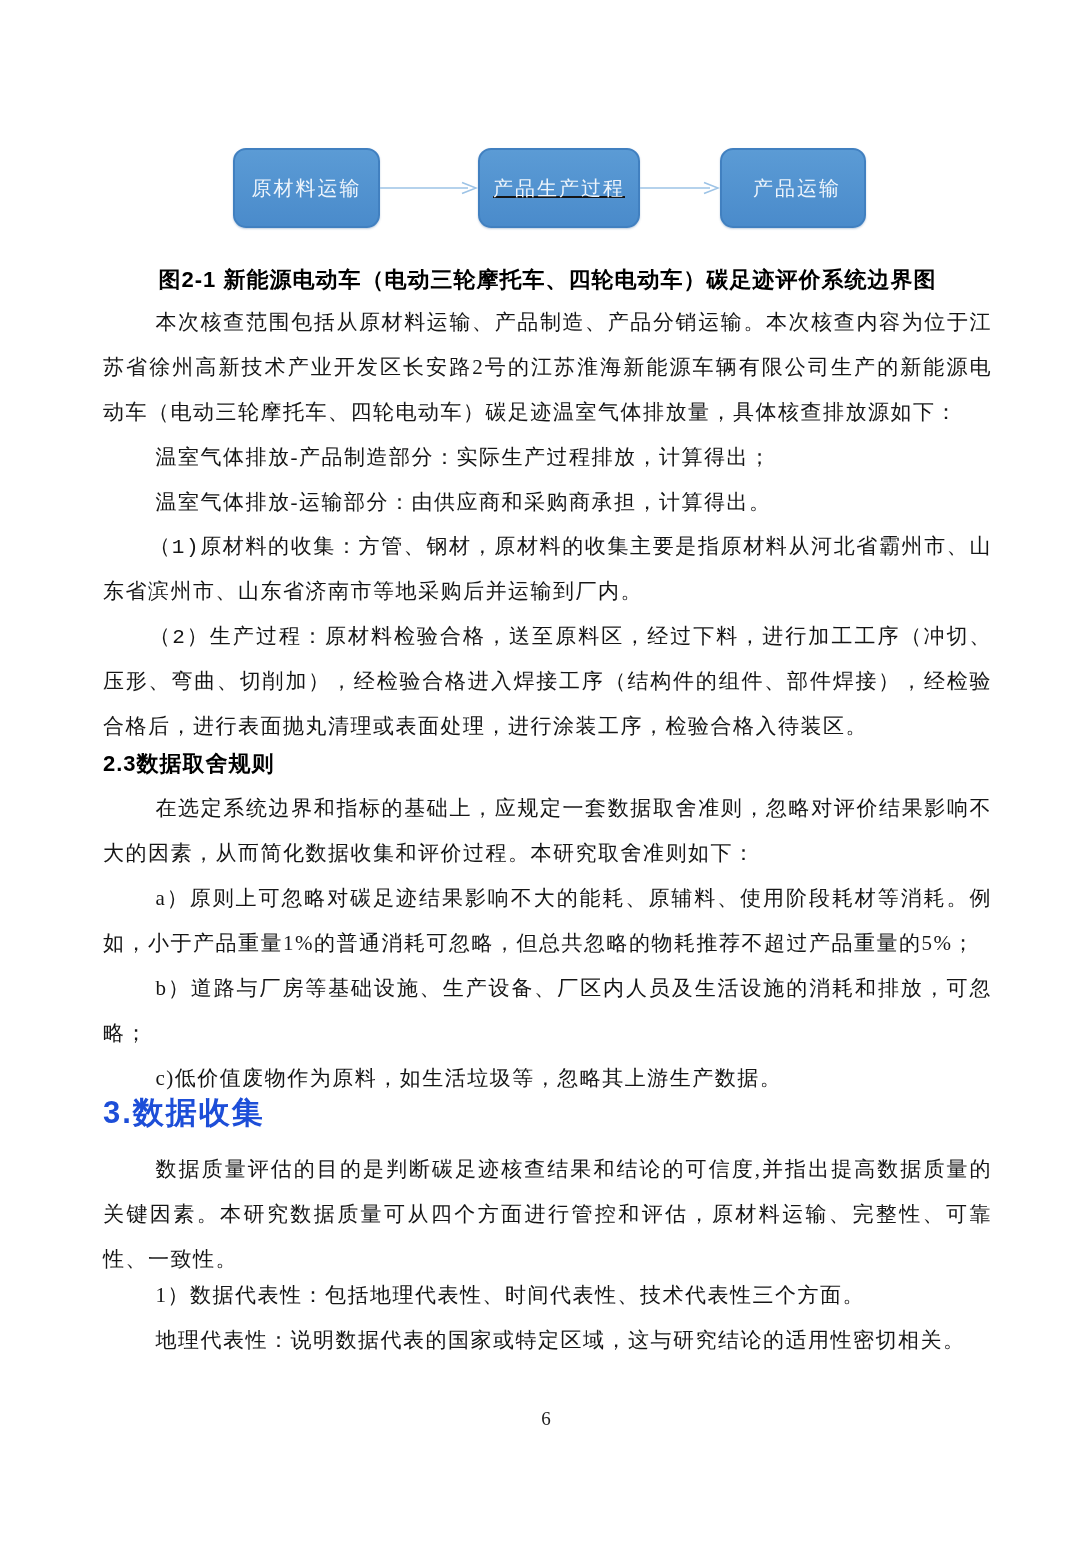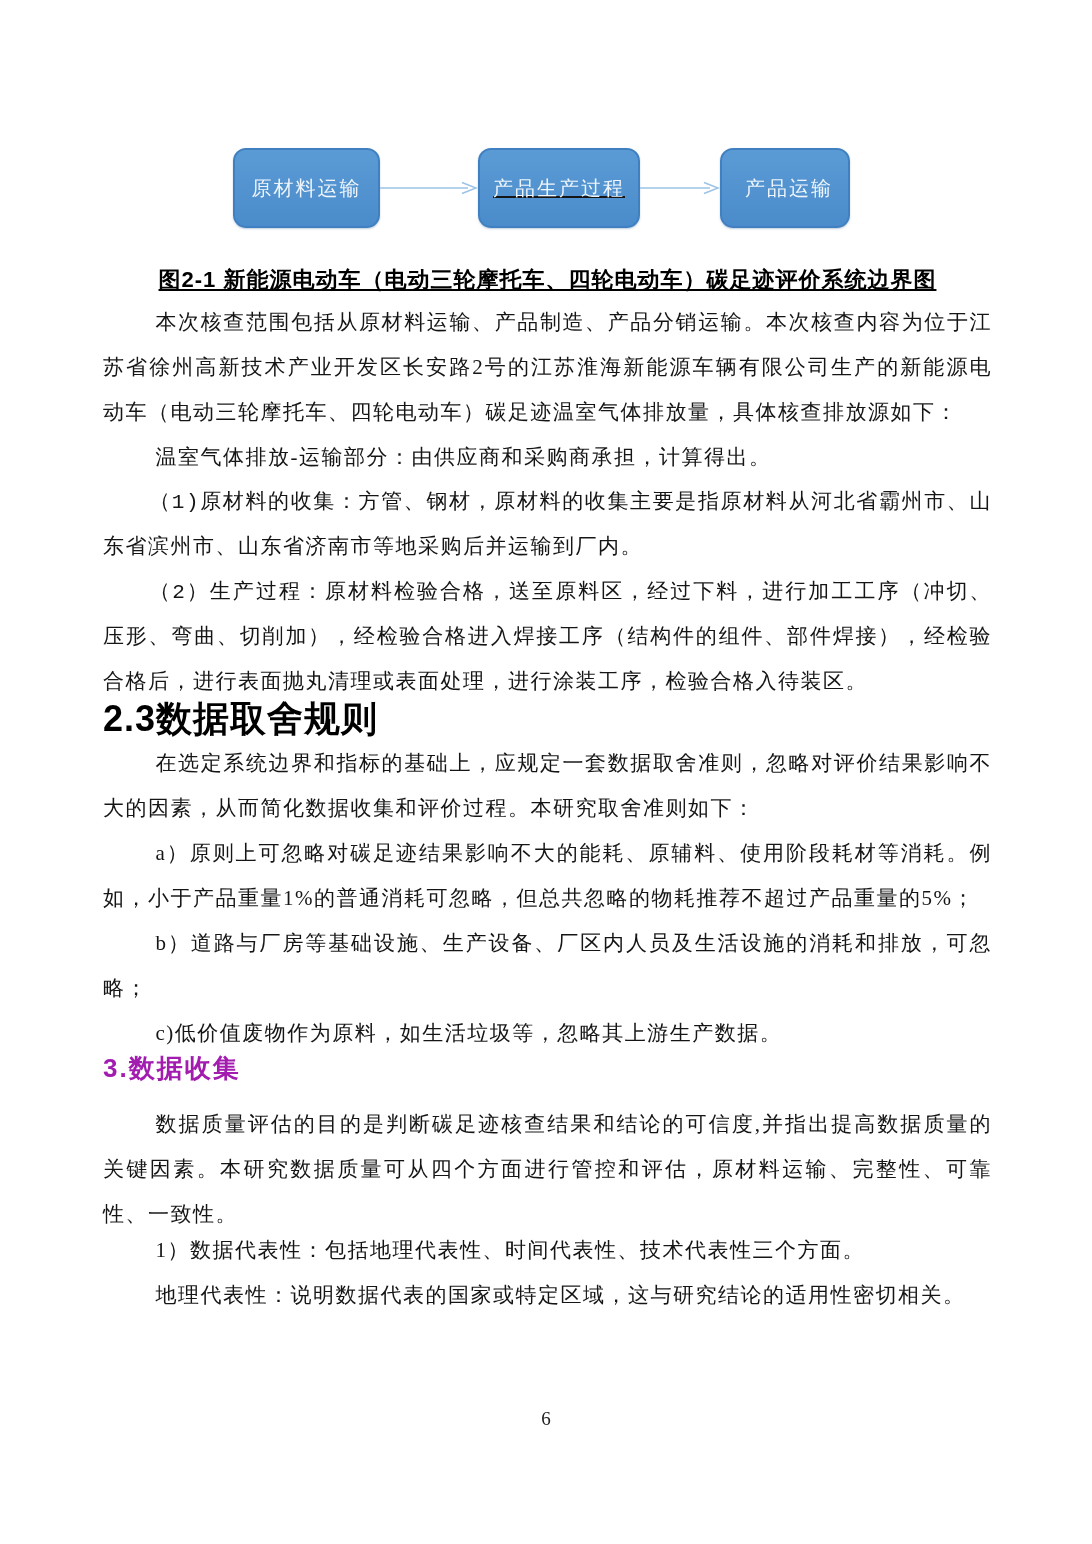--- a/index.html
+++ b/index.html
@@ -50,46 +50,45 @@
     box-shadow:0 1px 2px rgba(70,110,160,.35);
   }
   .flow-node span{
     color:var(--node-text);
     font-size:20px;
     letter-spacing:2px;
     font-family:"Liberation Sans","DejaVu Sans",sans-serif;
   }
   .n1{left:130px;width:147px;justify-content:center;}
   .n2{left:375px;width:162px;text-decoration:underline;}
-  .n3{left:617px;width:130px;padding-left:8px;}
+  .n3{left:617px;width:146px;padding-left:8px;}
   .arrow-svg{position:absolute;top:35px;height:14px;}
   .a1{left:277px;width:98px;}
   .a2{left:537px;width:80px;}
   .caption{
     margin-top:14px;
     font-size:22px;
     line-height:40px;
     text-align:center;
     letter-spacing:1px;
     color:#000;
-    text-decoration:underline;
   }
   h2.h23{
-    font-size:36px;
+    font-size:22px;
     line-height:44px;
     margin:-8px 0 0 0;
     letter-spacing:1px;
     color:#000;
   }
   h1.h3{
-    font-size:26px;
+    font-size:31px;
     line-height:56px;
     margin:-16px 0 6px 0;
     letter-spacing:2px;
-    color:#a21caf;
+    color:#1d4ed8;
   }
   .tight-up{margin-top:-9px;}
   .footer{
     position:absolute;
     top:1408px;left:0;width:100%;
     text-align:center;
     font-size:19px;
     color:#222;
   }
 </style>
@@ -116,20 +115,21 @@
         <polyline points="64,1.5 78,7 64,12.5" fill="none" stroke="var(--arrow)" stroke-width="1.6"></polyline>
       </svg>
       <div class="flow-node n3">
         <span>产品运输</span>
       </div>
     </div>
 
     <p class="caption hei">图2-1 新能源电动车（电动三轮摩托车、四轮电动车）碳足迹评价系统边界图</p>
 
     <p class="body indent">本次核查范围包括从原材料运输、产品制造、产品分销运输。本次核查内容为位于江苏省徐州高新技术产业开发区长安路2号的江苏淮海新能源车辆有限公司生产的新能源电动车（电动三轮摩托车、四轮电动车）碳足迹温室气体排放量，具体核查排放源如下：</p>
+    <p class="body indent">温室气体排放-产品制造部分：实际生产过程排放，计算得出；</p>
     <p class="body indent">温室气体排放-运输部分：由供应商和采购商承担，计算得出。</p>
     <p class="body indent-sm">（1)原材料的收集：方管、钢材，原材料的收集主要是指原材料从河北省霸州市、山东省滨州市、山东省济南市等地采购后并运输到厂内。</p>
     <p class="body indent-sm">（2）生产过程：原材料检验合格，送至原料区，经过下料，进行加工工序（冲切、压形、弯曲、切削加），经检验合格进入焊接工序（结构件的组件、部件焊接），经检验合格后，进行表面抛丸清理或表面处理，进行涂装工序，检验合格入待装区。</p>
 
     <h2 class="h23 hei">2.3数据取舍规则</h2>
 
     <p class="body indent">在选定系统边界和指标的基础上，应规定一套数据取舍准则，忽略对评价结果影响不大的因素，从而简化数据收集和评价过程。本研究取舍准则如下：</p>
     <p class="body indent">a）原则上可忽略对碳足迹结果影响不大的能耗、原辅料、使用阶段耗材等消耗。例如，小于产品重量1%的普通消耗可忽略，但总共忽略的物耗推荐不超过产品重量的5%；</p>
     <p class="body indent">b）道路与厂房等基础设施、生产设备、厂区内人员及生活设施的消耗和排放，可忽略；</p>
     <p class="body indent">c)低价值废物作为原料，如生活垃圾等，忽略其上游生产数据。</p>

